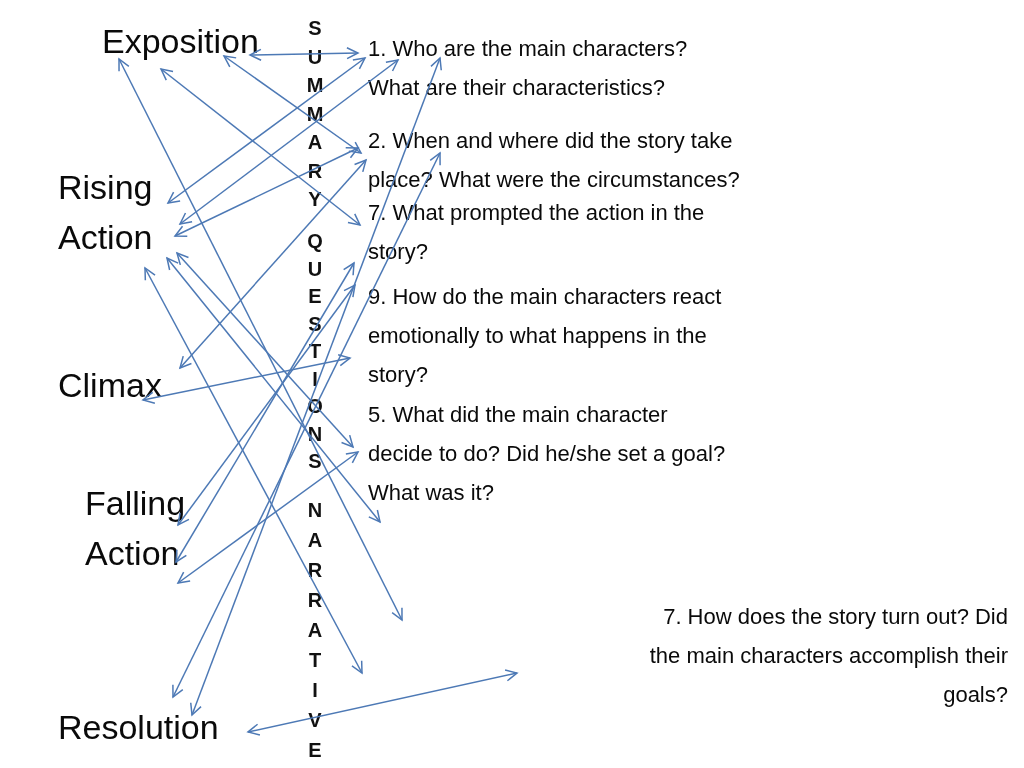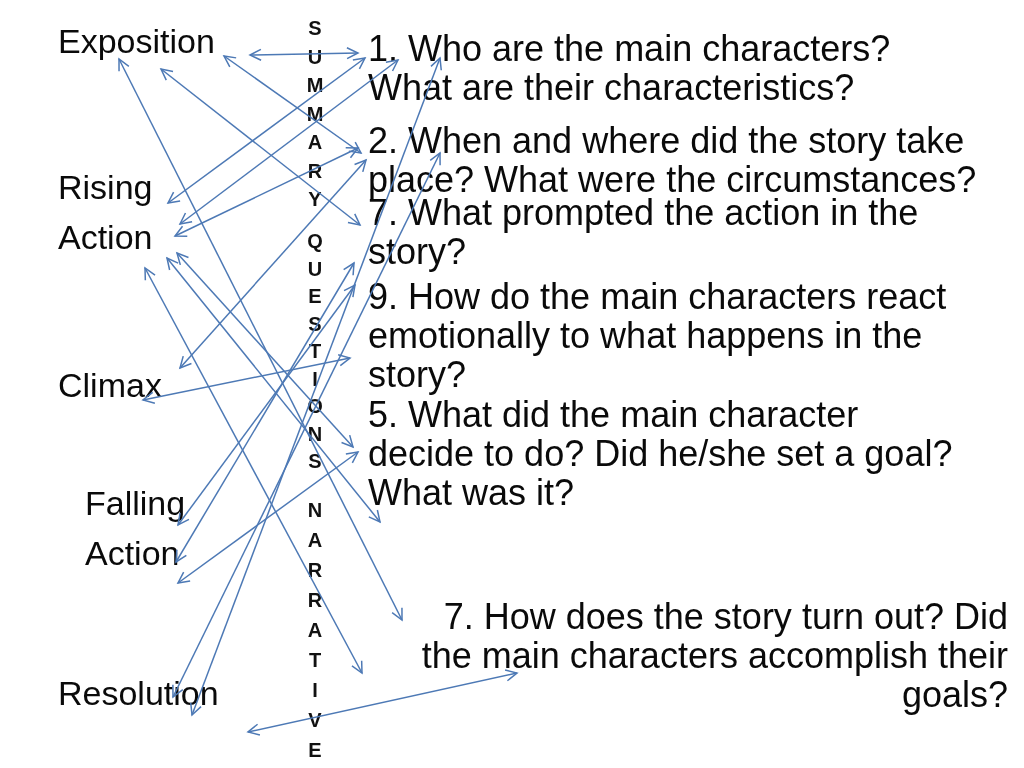--- a/index.html
+++ b/index.html
@@ -6,37 +6,37 @@
   .slide {
     position:relative; width:1024px; height:768px; overflow:hidden;
     background:#ffffff; color:#0a0a0a;
     font-family:"Liberation Sans", sans-serif;
   }
   .plot-label {
     position:absolute; left:58px;
     font-size:34px; line-height:50px; color:#0a0a0a;
     white-space:pre-line;
   }
-  #lbl-exposition   { top:16px;  }
+  #lbl-exposition   { top:16px;margin-left:44px;  }
   #lbl-rising       { top:162px; }
   #lbl-climax       { top:360px; }
   #lbl-falling      { top:478px;margin-left:27px; }
-  #lbl-resolution   { top:668px; }
+  #lbl-resolution   { top:702px; }
 
   .vword {
     position:absolute; left:299px; width:32px; text-align:center;
     font-weight:700; color:#111111; white-space:pre-line;
   }
   #vword-summary    { top:14px;  font-size:20px; line-height:28.5px; }
   #vword-questions  { top:228px; font-size:20px; line-height:27.5px; }
   #vword-narrative  { top:495px; font-size:20px; line-height:30px;  }
 
   .question {
     position:absolute; left:368px; width:640px;
-    font-size:36px; line-height:39px; color:#0a0a0a;
+    font-size:22px; line-height:39px; color:#0a0a0a;
     white-space:pre-line;
   }
   #q1 { top:29px;  }
   #q2 { top:111px;margin-top:10px; }
   #q3 { top:193px; }
   #q4 { top:277px; }
   #q5 { top:395px; }
   #q6 { top:515px; }
   #q7 { top:597px;text-align:right; }
 

